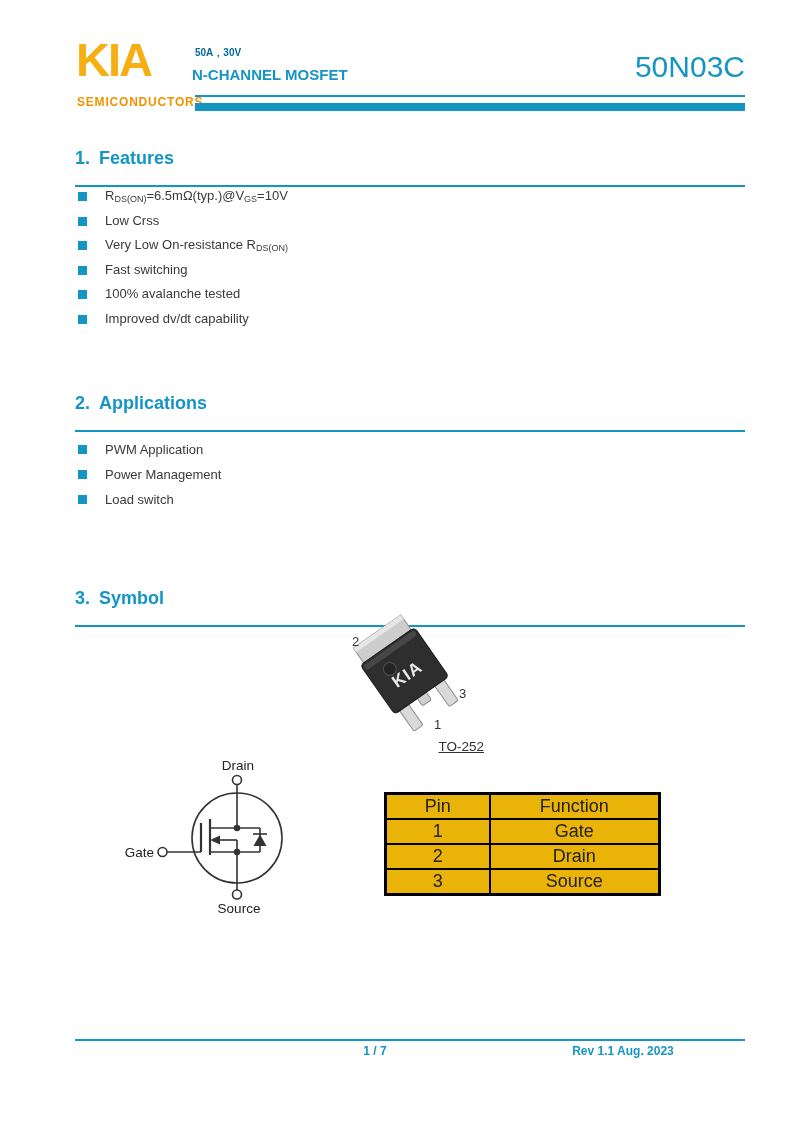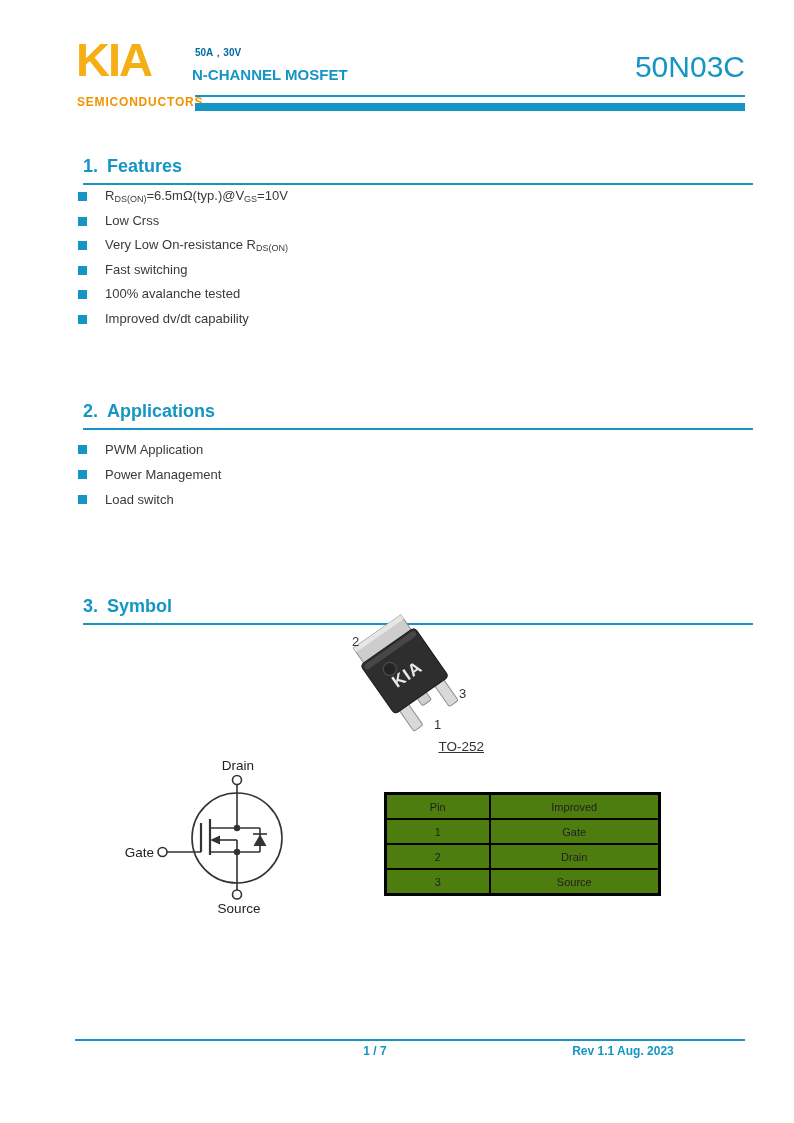--- a/index.html
+++ b/index.html
@@ -12,35 +12,35 @@
   
   .logo-kia{left:76px;top:36px;font-size:47px;font-weight:bold;color:#F5AF15;letter-spacing:-2px;line-height:1;}
   .logo-sub{left:77px;top:95px;font-size:12px;font-weight:bold;color:#F39200;letter-spacing:0.8px;}
   .hdr-rating{left:195px;top:46px;font-size:10px;font-weight:bold;color:#0369a1;}
   .hdr-device{left:192px;top:66px;font-size:15px;font-weight:bold;color:#1595C3;}
   .part-number{right:49px;top:52px;font-size:30px;color:#1595C3;line-height:1;}
   .rule-thin{left:195px;top:95px;width:550px;height:2px;background:#1595C3;}
   .rule-thick{left:195px;top:103px;width:550px;height:8px;background:#1595C3;}
 
   
-  h2.sec{left:75px;width:670px;margin:8px;font-size:18px;font-weight:bold;color:#1595C3;
-         line-height:21px;padding-bottom:6px;border-bottom:2px solid #1595C3;}
+  h2.sec{left:75px;width:670px;margin:0;font-size:18px;font-weight:bold;color:#1595C3;
+         line-height:21px;padding-bottom:16px;border-bottom:2px solid #1595C3;}
   .sec-num{margin-right:9px;}
   ul.blist{left:76px;margin:0;padding:0;list-style:none;font-size:13px;color:#3a3a3a;}
   ul.blist li{position:relative;height:24.6px;line-height:24.6px;padding-left:29px;}
   ul.blist.apps li{height:25px;line-height:25px;}
   .blt{position:absolute;left:2px;top:8px;width:9px;height:9px;background:#1595C3;}
   sub.ss{font-size:9px;position:relative;top:2px;vertical-align:baseline;}
 
   
   .pkg-caption{left:324px;top:739px;width:160px;text-align:right;font-size:13.5px;color:#333;text-decoration:underline;}
 
   
   table.pins{left:384px;top:792px;border-collapse:collapse;table-layout:fixed;
-             font-size:11px;color:#222;background:#4d7c0f;border:3px solid #000;}
+             font-size:18px;color:#222;background:#eab308;border:3px solid #000;}
   table.pins th,table.pins td{border:2px solid #000;text-align:center;height:23px;
              font-weight:normal;padding:0;}
 
   
   .foot-line{left:75px;top:1039px;width:670px;height:2px;background:#1595C3;}
   .foot-page{left:315px;top:1044px;width:120px;text-align:center;font-size:12px;font-weight:bold;color:#1595C3;}
   .foot-rev{left:556px;top:1044px;width:134px;text-align:center;font-size:12px;font-weight:bold;color:#1595C3;}
 
   svg text{font-family:"Liberation Sans","DejaVu Sans",sans-serif;}
 </style>
@@ -169,21 +169,21 @@
   </svg>
 
   <table class="abs pins">
     <colgroup>
         <col style="width:104px">
         <col style="width:170px">
       </colgroup>
     <tbody>
         <tr>
       <th>Pin</th>
-      <th>Improved</th>
+      <th>Function</th>
     </tr>
     <tr>
       <td>1</td>
       <td>Gate</td>
     </tr>
     <tr>
       <td>2</td>
       <td>Drain</td>
     </tr>
     <tr>

